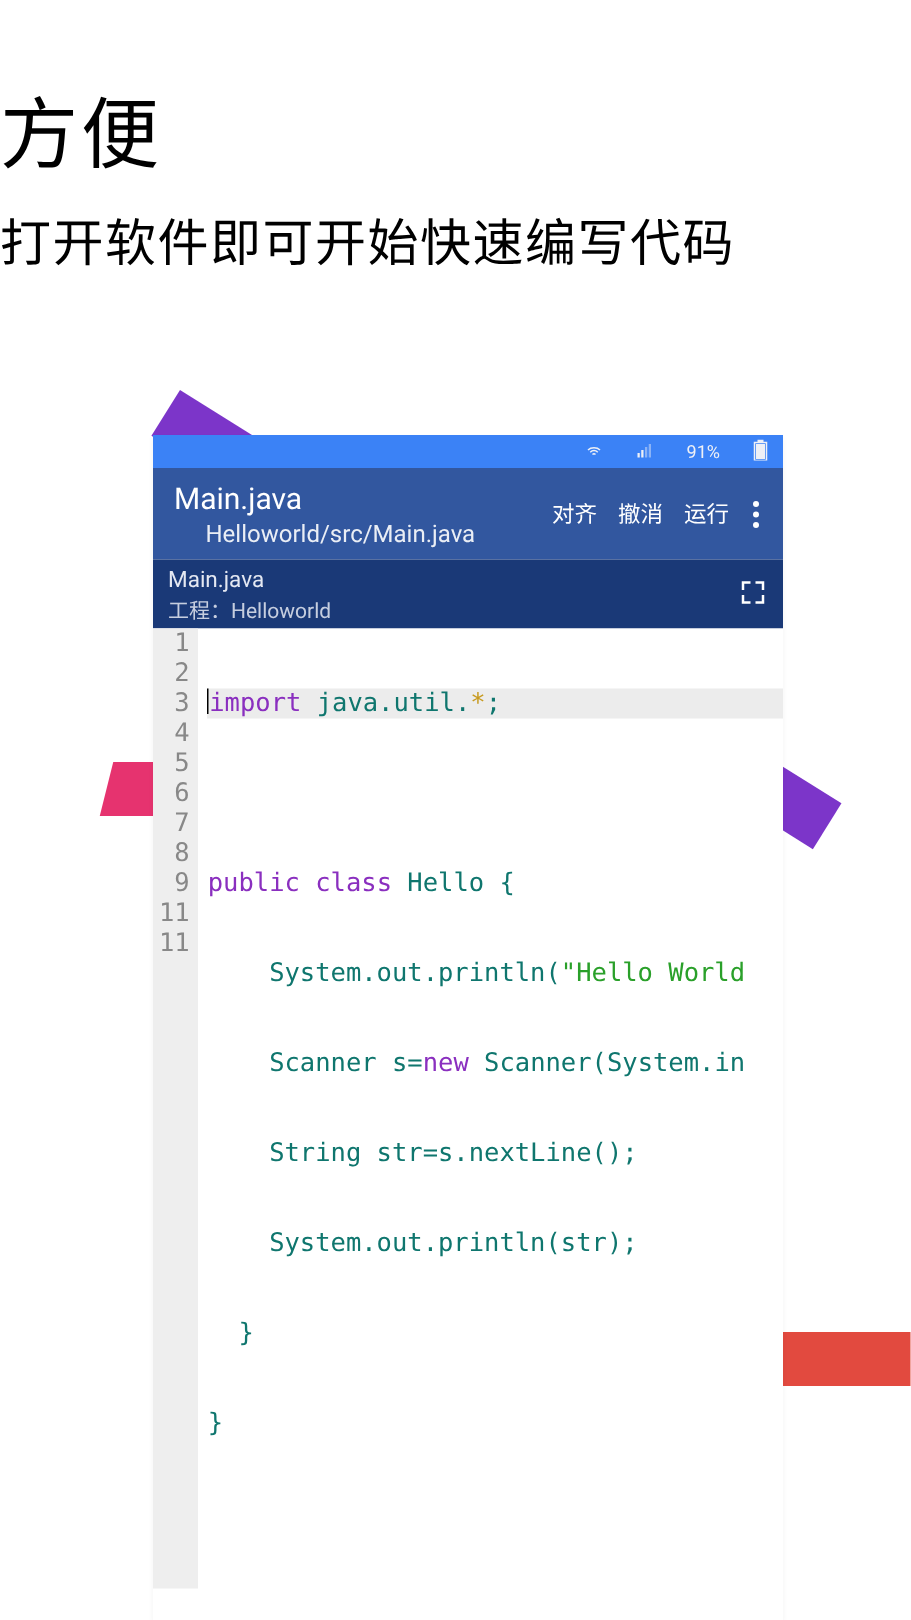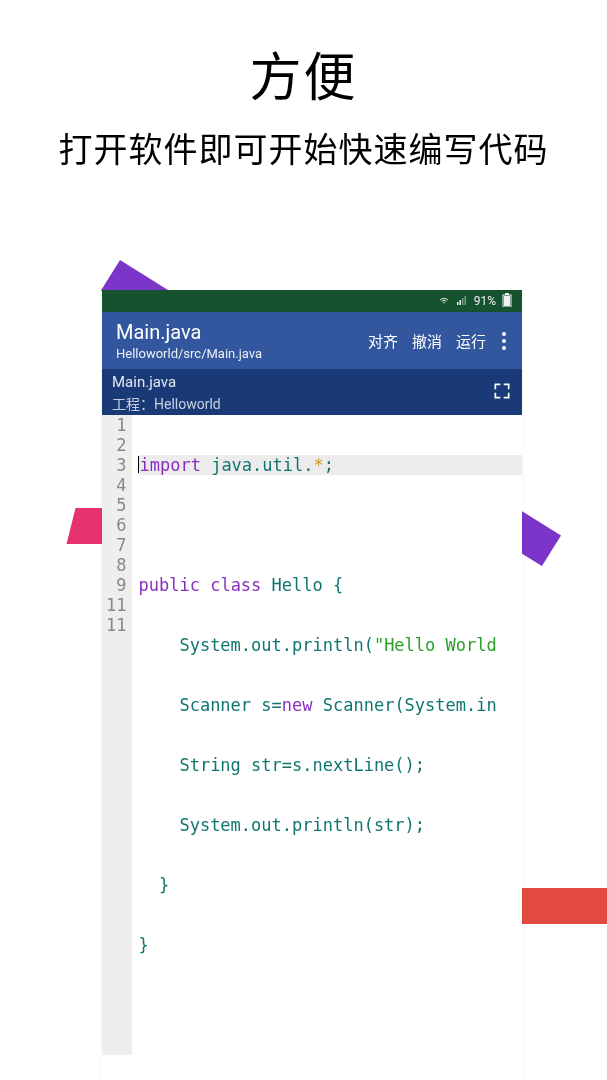--- a/index.html
+++ b/index.html
@@ -23,60 +23,60 @@
   .shape-red {
     width: 120px; height: 36px;
     background: #e24a3f;
     top: 888px; left: 507px;
     transform: skewX(-12deg);
   }
 
   .hero {
     position: relative;
     z-index: 1;
-    text-align: center;
-    padding-top: 36px;
+    text-align: left;
+    padding-top: 48px;
   }
   .hero-title { font-size: 52px; font-weight: 400; color: #000; letter-spacing: 2px; }
   .hero-subtitle { font-size: 34px; font-weight: 400; color: #000; margin-top: 12px; letter-spacing: 1px; }
 
   .phone {
     position: absolute;
     left: 102px;
     top: 290px;
     width: 420px;
     height: 790px;
     background: #fff;
     box-shadow: 0 2px 4px rgba(0,0,0,0.05);
     z-index: 2;
   }
 
   .statusbar {
     height: 22px;
-    background: #14532d;
+    background: #3b82f6;
     display: flex;
     justify-content: flex-end;
     align-items: center;
     padding: 0 10px;
-    gap: 6px;
+    gap: 22px;
     color: #eef0f6;
     font-size: 12px;
   }
   .status-battery { font-size: 12px; }
 
   .appbar {
     background: #32579f;
     color: #fff;
     padding: 8px 14px 8px 14px;
     display: flex;
     align-items: center;
   }
   .appbar-left { flex: 1; }
   .appbar-title { font-size: 20px; font-weight: 400; }
-  .appbar-sub { font-size: 13px; opacity: 0.9; margin-top: 2px; }
+  .appbar-sub { font-size: 16px; opacity: 0.9; margin-top: 2px; margin-left: 21px; }
   .appbar-actions { display: flex; align-items: center; gap: 14px; font-size: 15px; }
   .appbar-action { color: #fff; }
   .more-icon { display: flex; flex-direction: column; gap: 3px; padding: 0 2px; }
   .more-icon span { width: 4px; height: 4px; background: #fff; border-radius: 50%; }
 
   .tabbar {
     background: #1a3977;
     color: #e4e8f2;
     display: flex;
     align-items: center;

